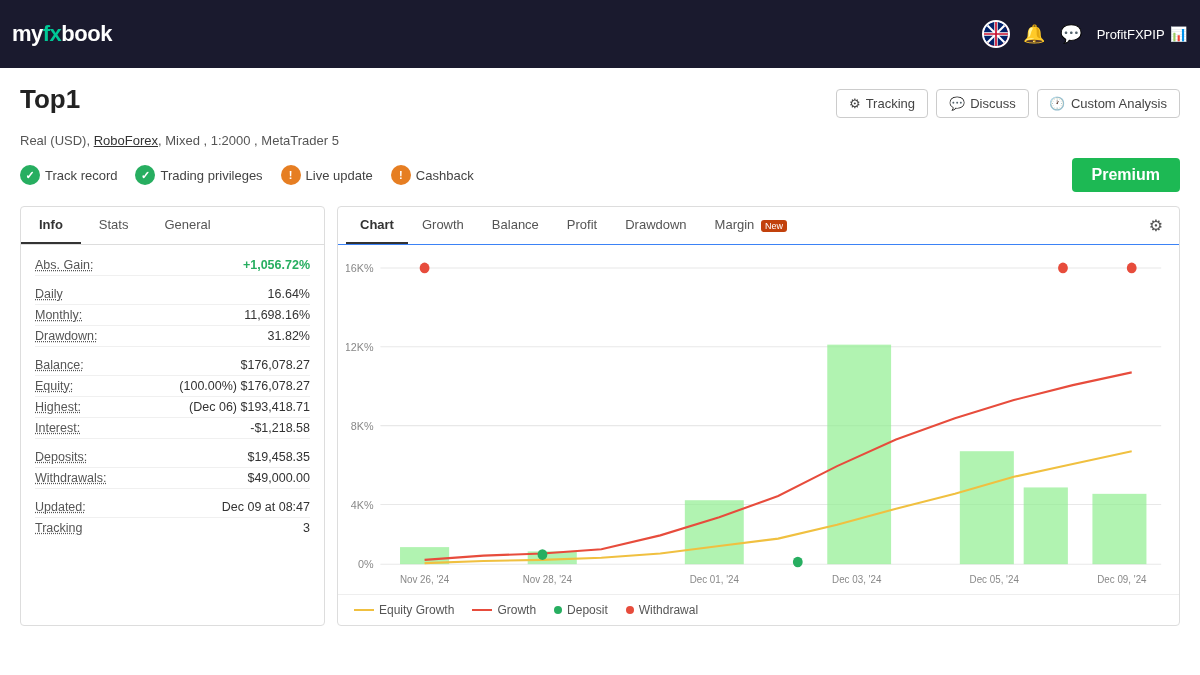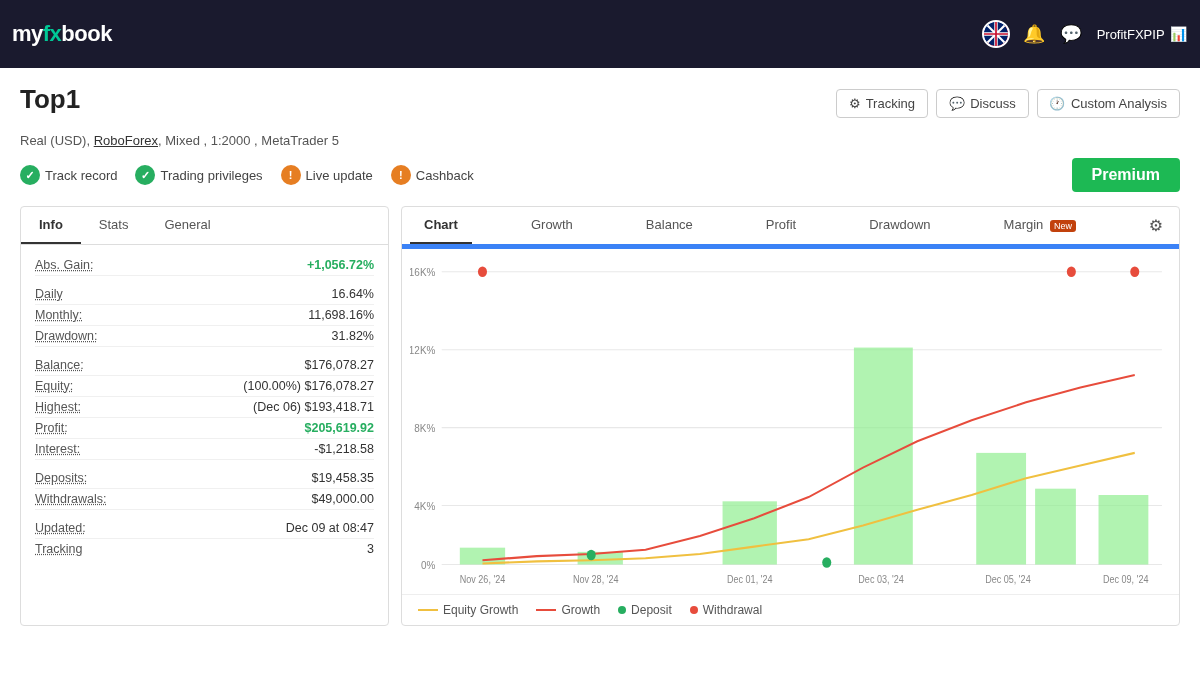--- a/index.html
+++ b/index.html
@@ -138,21 +138,21 @@
 
     
     .main-panels {
       display: flex;
       gap: 12px;
       height: 420px;
     }
 
     
     .left-panel {
-      width: 369px;
+      width: 305px;
       border: 1px solid #ddd;
       border-radius: 4px;
       flex-shrink: 0;
     }
     .panel-tabs {
       display: flex;
       border-bottom: 1px solid #ddd;
     }
     .panel-tab {
       padding: 10px 18px;
@@ -191,23 +191,22 @@
     .right-panel {
       flex: 1;
       border: 1px solid #ddd;
       border-radius: 4px;
       display: flex;
       flex-direction: column;
     }
     .chart-tabs {
       display: flex;
       align-items: center;
-      border-bottom: 5px solid #3b82f6;
+      border-bottom: 1px solid #3b82f6;
       padding: 0 8px;
-      gap: 45px;
     }
     .chart-tab {
       padding: 10px 14px;
       font-size: 13px;
       cursor: pointer;
       color: #555;
       border-bottom: 2px solid transparent;
     }
     .chart-tab.active {
       color: #333;
@@ -375,24 +374,20 @@
         </div>
         <div class="info-row">
           <span class="info-label">Equity:</span>
           <span class="info-value">(100.00%) $176,078.27</span>
         </div>
         <div class="info-row">
           <span class="info-label">Highest:</span>
           <span class="info-value">(Dec 06) $193,418.71</span>
         </div>
         <div class="info-row">
-          <span class="info-label">Profit:</span>
-          <span class="info-value green">$205,619.92</span>
-        </div>
-        <div class="info-row">
           <span class="info-label">Interest:</span>
           <span class="info-value">-$1,218.58</span>
         </div>
         <div class="section-gap"></div>
         <div class="info-row">
           <span class="info-label">Deposits:</span>
           <span class="info-value">$19,458.35</span>
         </div>
         <div class="info-row">
           <span class="info-label">Withdrawals:</span>

